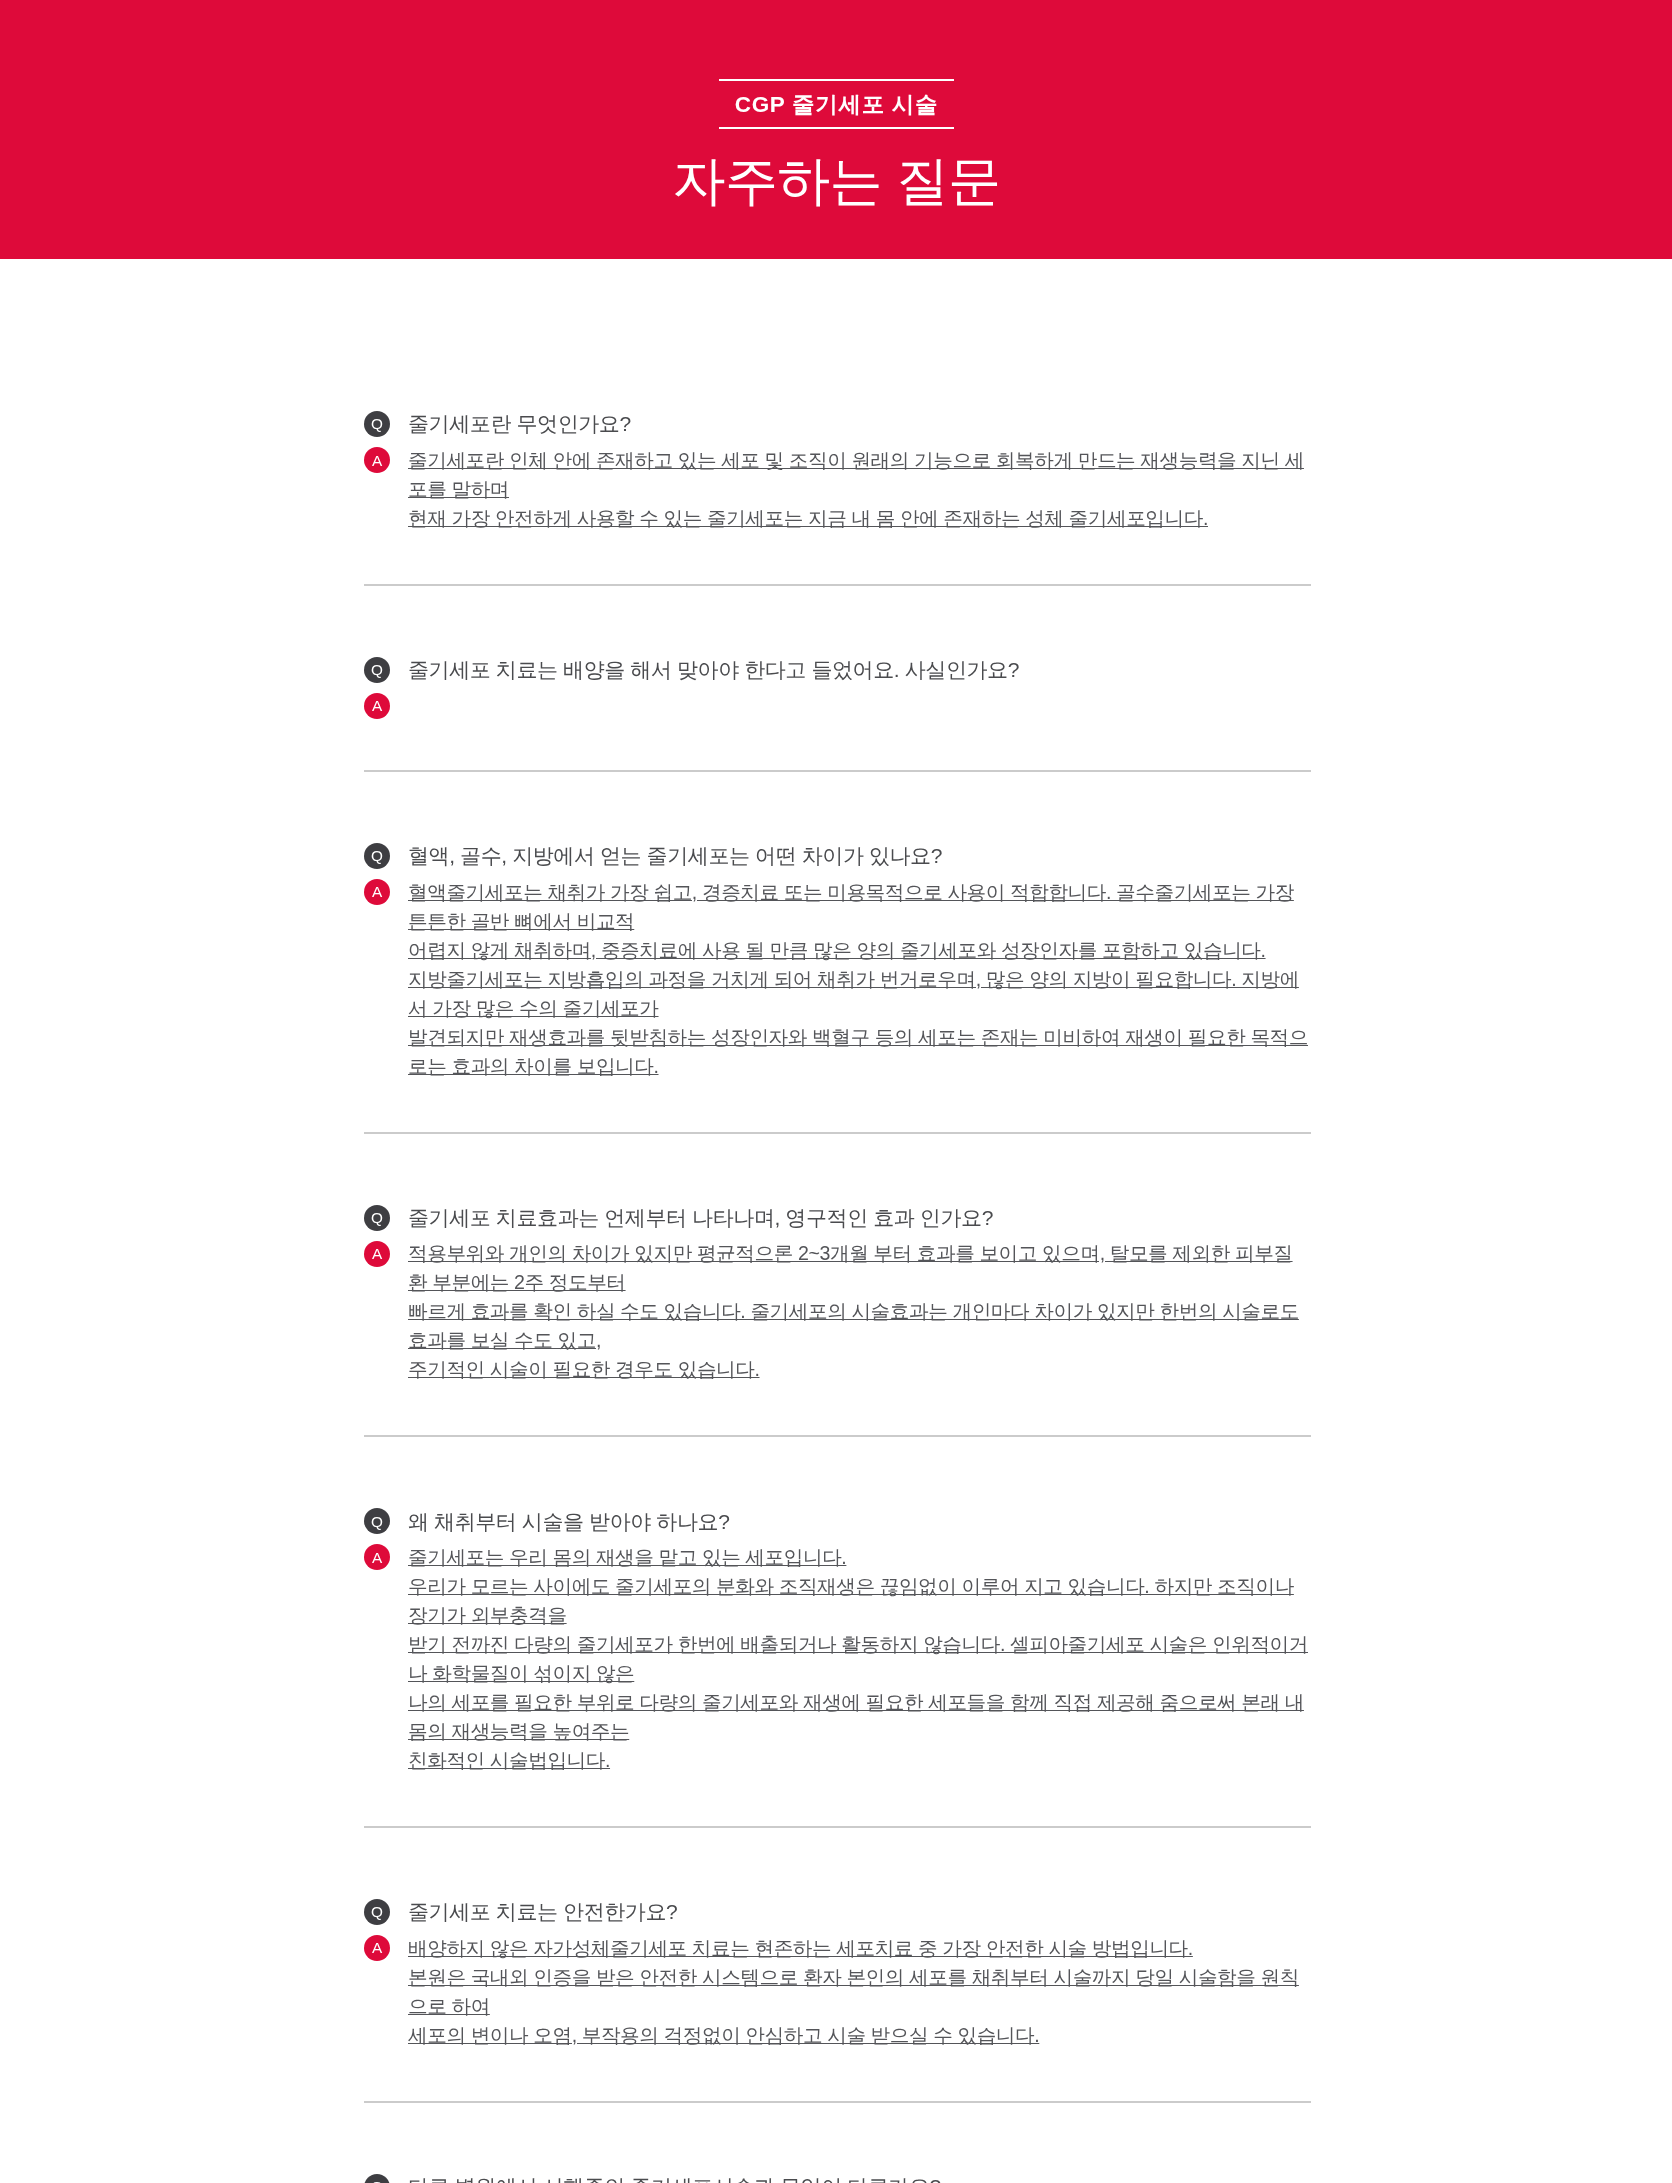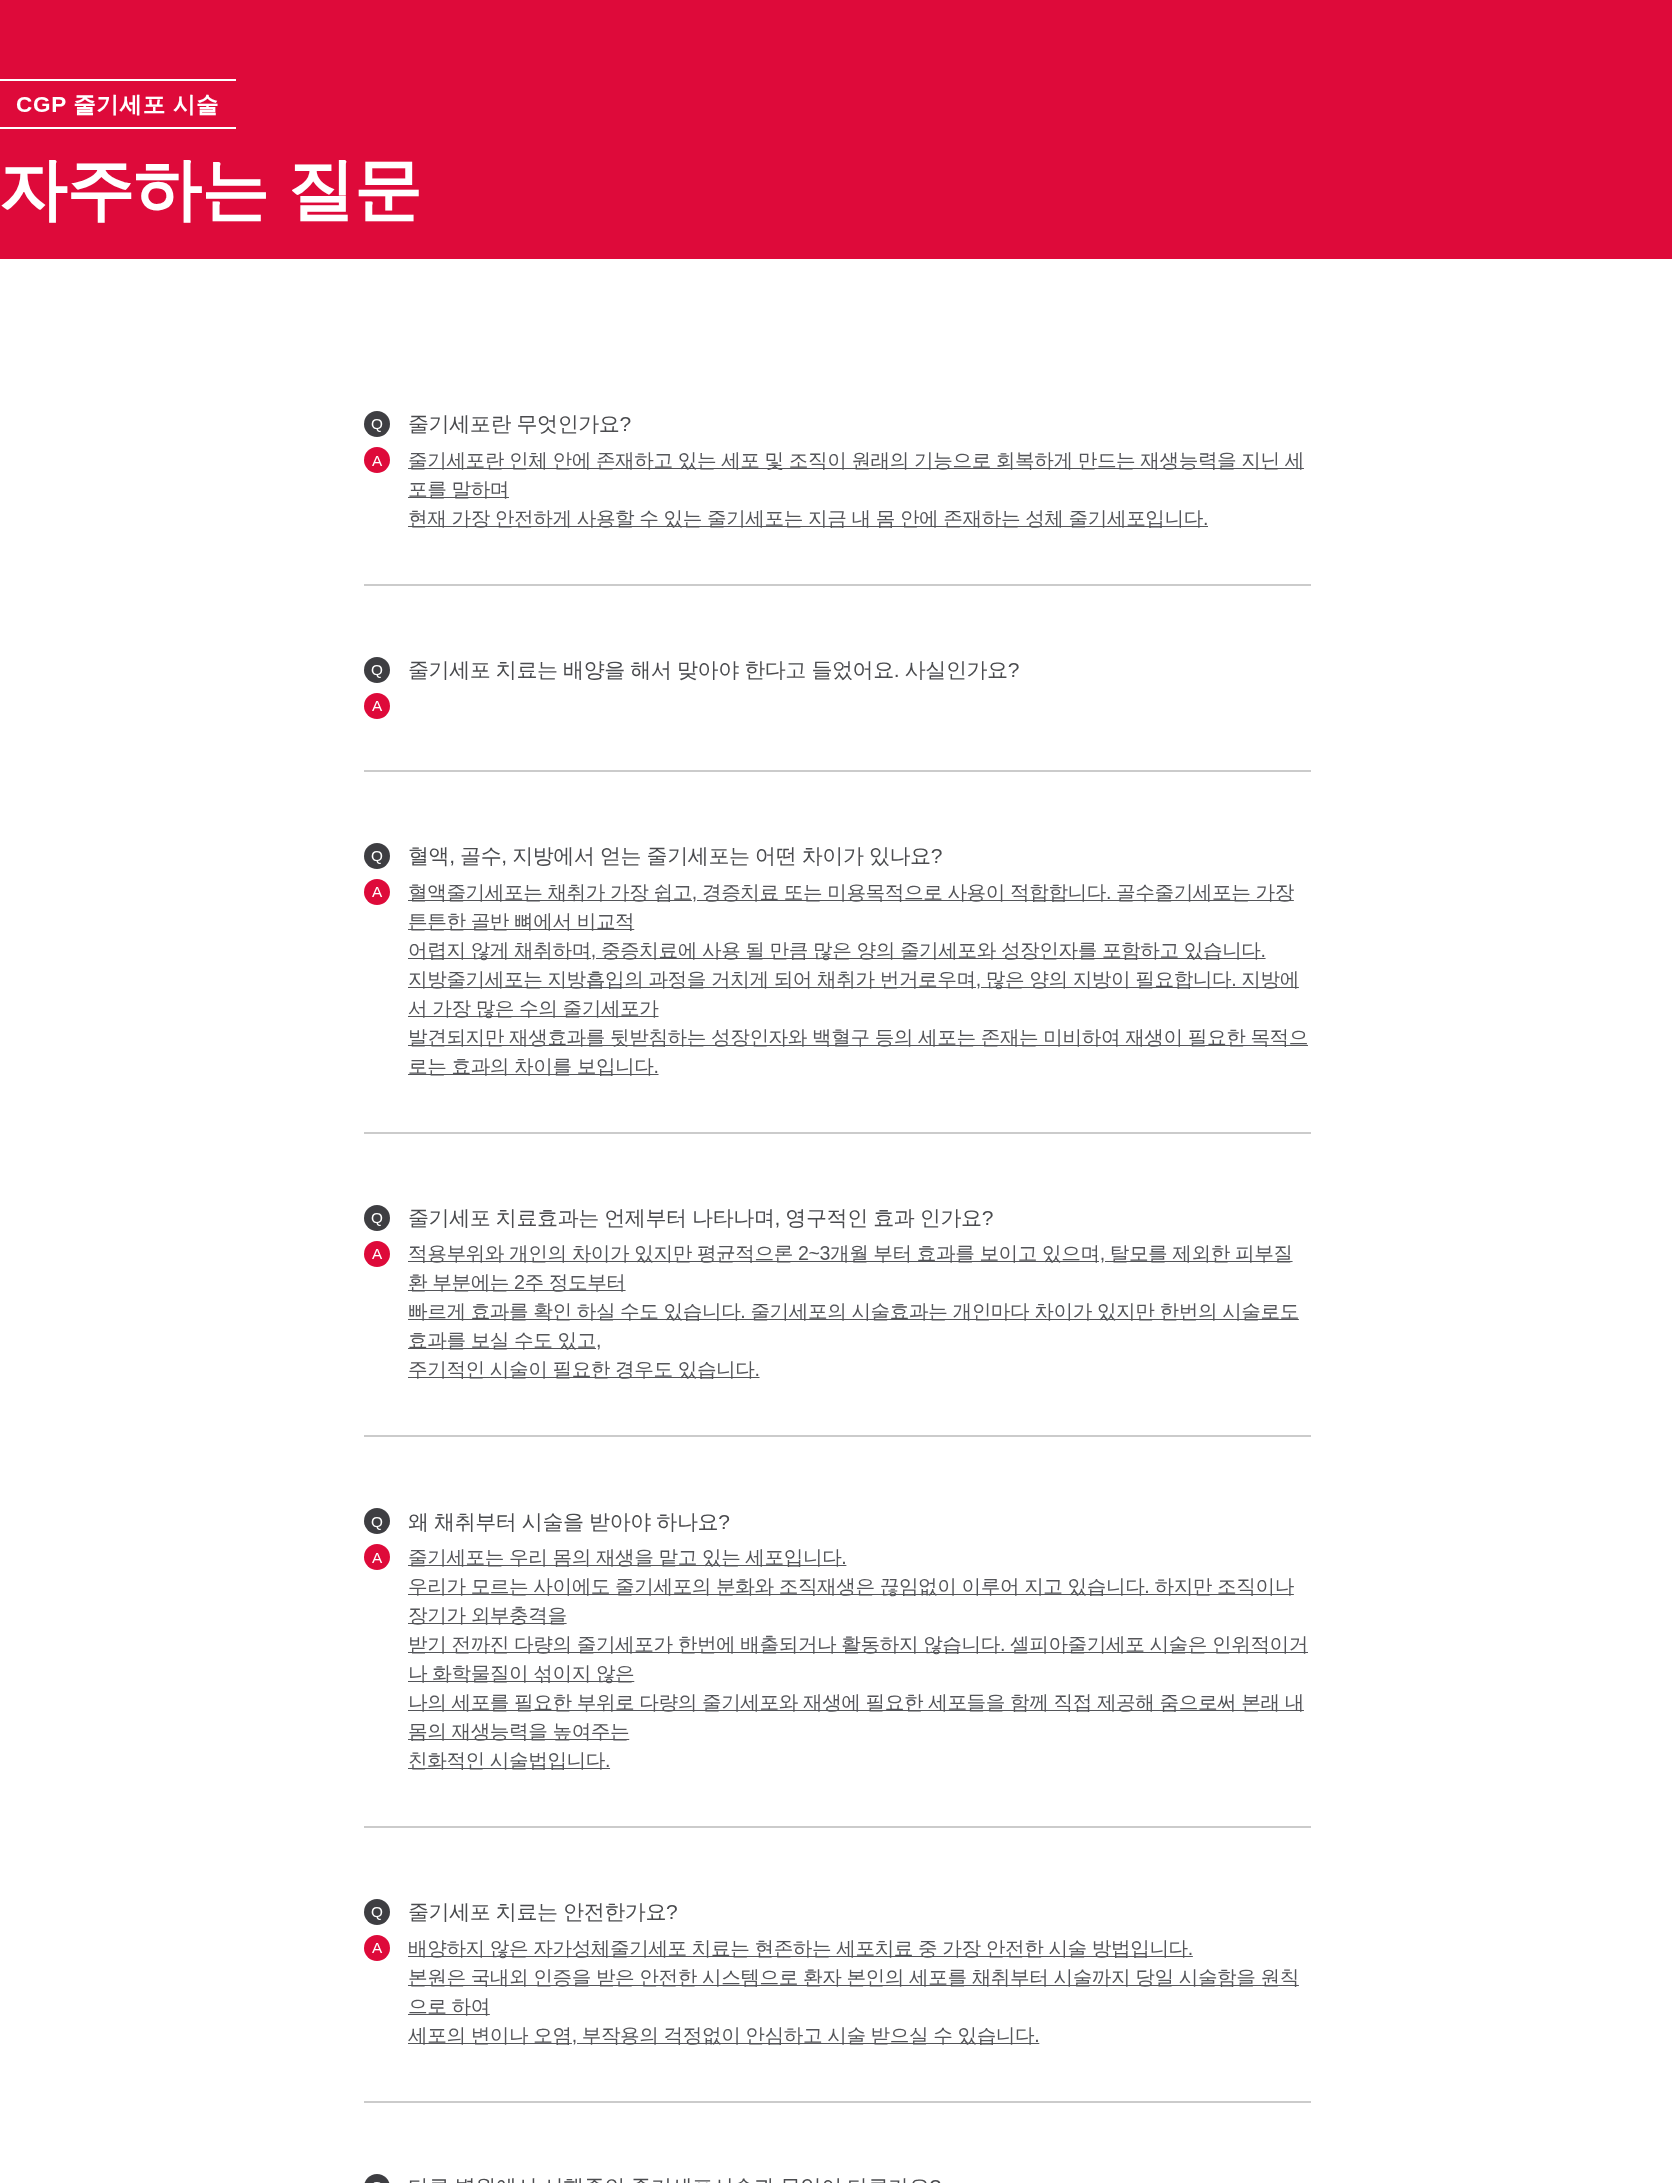--- a/index.html
+++ b/index.html
@@ -10,38 +10,38 @@
     overflow:hidden;
   }
   .page{width:1673px;height:2183px;position:relative;background:#ffffff;}
 
   
   .red-header{
     width:100%;height:259px;
     background:#de0a3a;
     box-sizing:border-box;
     padding-top:79px;
-    text-align:left;
+    text-align:center;
   }
   .tagline{
     display:inline-block;
     border-top:2.2px solid #ffffff;
     border-bottom:2.2px solid #ffffff;
     padding:9.5px 16px;
     color:#ffffff;
     font-size:22.5px;
     font-weight:bold;
     letter-spacing:0.7px;
     line-height:1.2;
   }
   .page-title{
     margin:25px 0 0 0;
     color:#ffffff;
-    font-size:68px;
-    font-weight:700;
+    font-size:53px;
+    font-weight:400;
     letter-spacing:-0.7px;
     line-height:1;
   }
 
   
   .faq-list{
     margin:152px 0 0 364px;
     width:947px;
   }
   .faq-item{padding-top:71px;}

